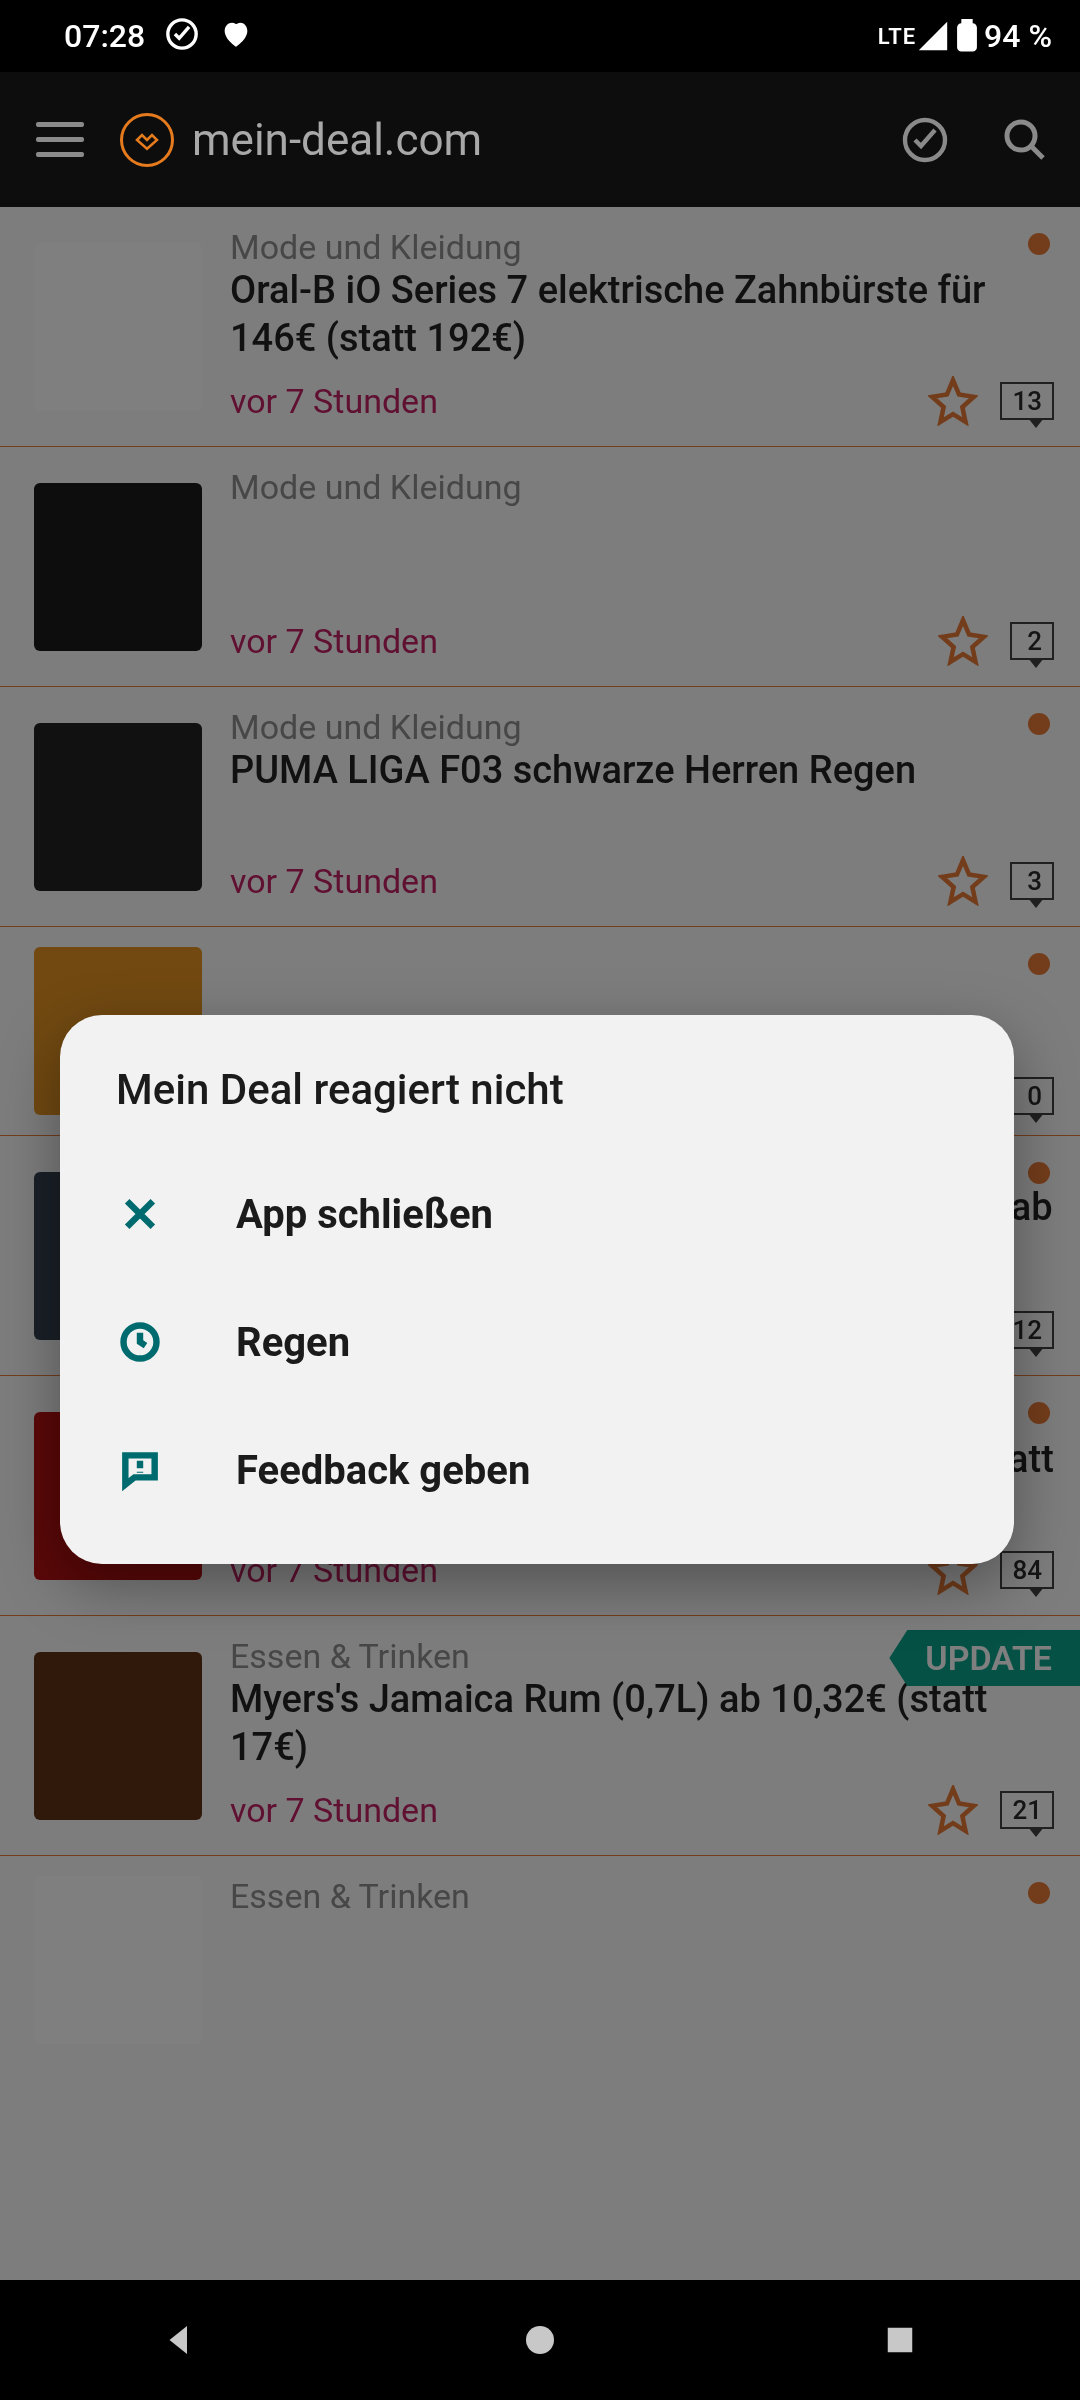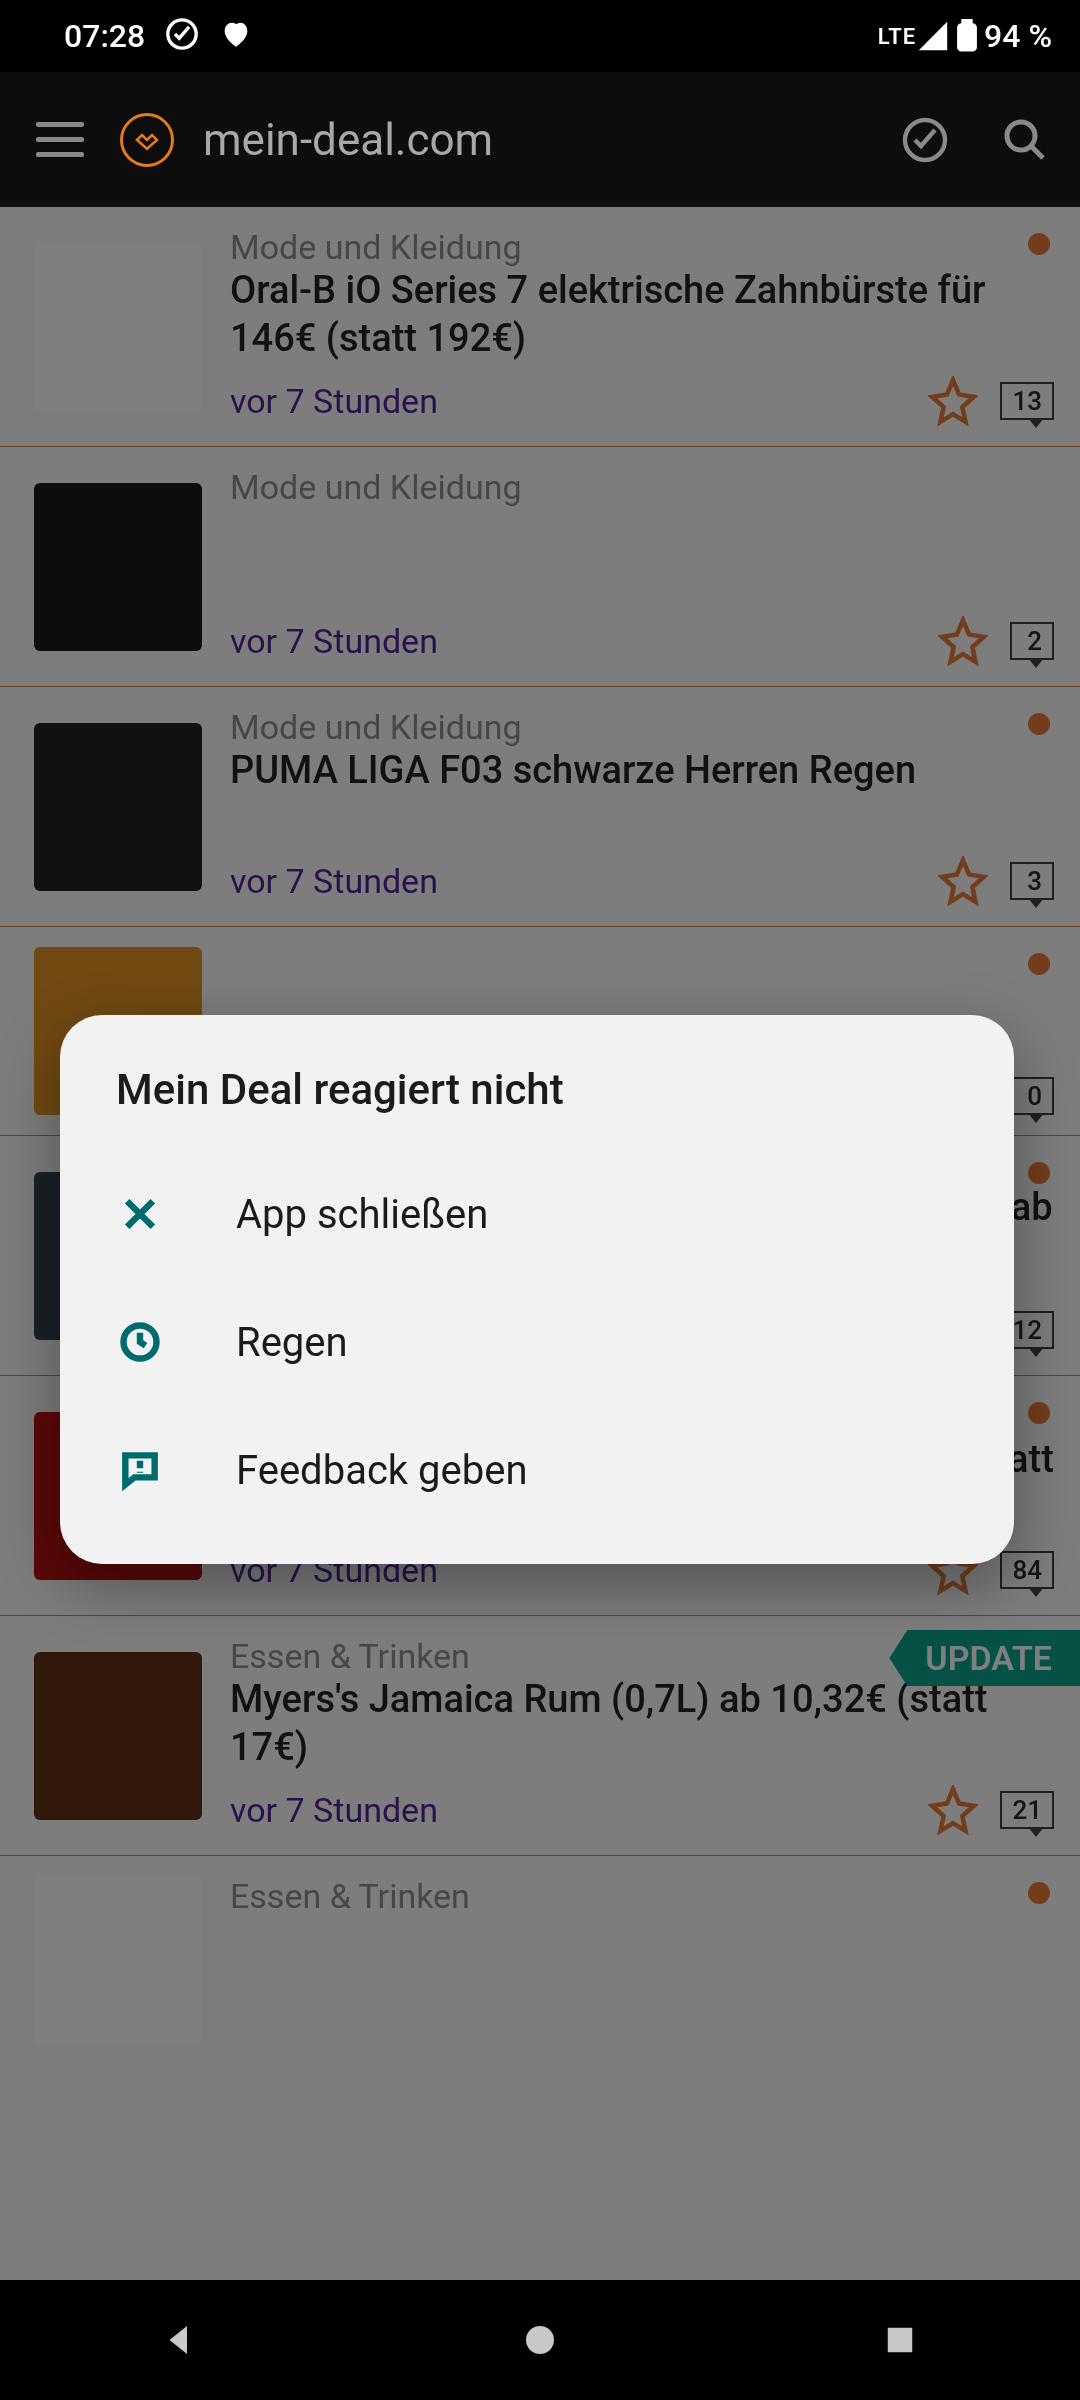--- a/index.html
+++ b/index.html
@@ -7,45 +7,45 @@
   .status-bar { height: 72px; background: #000; color: #fff; display: flex; align-items: center; padding: 0 28px; font-size: 32px; font-weight: 500; }
   .status-left { display: flex; gap: 20px; margin-left: 36px; }
   .status-right { margin-left: auto; display: flex; align-items: center; }
   .status-icon { width: 34px; height: 34px; display: inline-flex; align-items: center; justify-content: center; }
   .app-bar { height: 135px; background: #0d0d0d; display: flex; align-items: center; padding: 0 20px; gap: 30px; }
   .hamburger { width: 60px; height: 60px; display: flex; flex-direction: column; justify-content: center; gap: 10px; padding: 6px; margin-left: 10px; }
   .hamburger span { height: 5px; background: #8a8a8a; border-radius: 2px; }
   .logo-wrap { display: flex; align-items: center; gap: 18px; }
   .logo-circle { width: 54px; height: 54px; border: 3px solid #e67b1e; border-radius: 50%; display: flex; align-items: center; justify-content: center; }
   .logo-circle svg { width: 30px; height: 30px; }
-  .brand { font-size: 44px; color: #a8a8a8; font-weight: 400; margin-left: 11px; }
+  .brand { font-size: 44px; color: #a8a8a8; font-weight: 400; }
   .appbar-spacer { flex: 1; }
   .appbar-icon { width: 70px; height: 70px; display: flex; align-items: center; justify-content: center; }
   .appbar-icon svg { width: 48px; height: 48px; stroke: #8a8a8a; }
   .content { background: #fbfbfb; height: calc(2400px - 72px - 135px - 120px); overflow: hidden; position: relative; }
   .deal { display: flex; padding: 20px 26px 20px 34px; border-bottom: 1.5px solid #e6752f; gap: 28px; min-height: 240px; }
   .deal-thumb { width: 168px; height: 168px; flex-shrink: 0; background: #f5f5f5; border-radius: 6px; display:flex; align-items:center; justify-content:center; font-size: 56px; color:#ccc; align-self: center;}
   .deal-body { flex: 1; display: flex; flex-direction: column; gap: 0; }
   .deal-top { display:flex; align-items:flex-start; }
   .deal-cat { font-size: 34px; color: #8a8a8a; }
   .hot-dot { width: 22px; height: 22px; background: #e6752f; border-radius: 50%; margin-left:auto; margin-top:6px; margin-right:4px; }
   .deal-title { font-size: 38px; font-weight: 500; color: #1a1a1a; line-height: 1.25; }
   .deal-bottom { display:flex; align-items:center; margin-top:auto; gap: 22px; }
-  .deal-time { font-size: 34px; color: #4c1d95; }
+  .deal-time { font-size: 34px; color: #be185d; }
   .deal-bottom-spacer { flex:1; }
   .star { width: 50px; height: 50px; }
   .star svg { width: 50px; height: 50px; fill:none; stroke:#e6752f; stroke-width:2.2; }
   .cbubble { position: relative; border: 2.5px solid #3a3a3a; font-size: 26px; font-weight:500; padding: 2px 10px; color:#222; min-width: 44px; text-align:right; }
   .cbubble::after { content:""; position:absolute; bottom:-10px; right:8px; width:0; height:0; border-left:8px solid transparent; border-right:8px solid transparent; border-top:10px solid #3a3a3a;}
   .update-tag { position:absolute; right:0; top:14px; background:#00a086; color:#fff; font-size:34px; font-weight:600; padding:8px 28px 8px 36px; clip-path: polygon(18px 0, 100% 0, 100% 100%, 18px 100%, 0 50%); }
   .deal { position:relative; }
   .scrim { position:absolute; inset:0; background: rgba(10,10,10,0.52); z-index: 50; }
   .dialog { position:absolute; z-index:60; left:60px; right:66px; top:808px; background:#f2f2f2; border-radius: 42px; padding: 50px 0 30px 0; box-shadow: 0 20px 60px rgba(0,0,0,0.35); }
   .dialog-title { font-size: 42px; font-weight: 500; color:#1b1b1b; padding: 0 56px 36px 56px; }
-  .dialog-item { display:flex; align-items:center; gap: 72px; padding: 40px 56px; }
+  .dialog-item { display:flex; align-items:center; gap: 72px; padding: 40px 56px; font-weight: bold; }
   .dialog-icon { width: 48px; height: 48px; display:flex; align-items:center; justify-content:center; }
   .dialog-icon svg { width:44px; height:44px; stroke:#006b6e; stroke-width:3.5; fill:none; }
   .dialog-label { font-size: 40px; color:#1b1b1b; }
   .navbar { height: 120px; background:#000; display:flex; align-items:center; justify-content:space-around; }
   .nav-btn { width: 50px; height: 50px; display:flex; align-items:center; justify-content:center; }
   .nav-btn svg { width: 42px; height: 42px; fill:#c8c8c8; }
   
   .th1{background:linear-gradient(#fff,#fff);} 
   .th2{background:#111;}
   .th3{background:#1a1a1a;}

